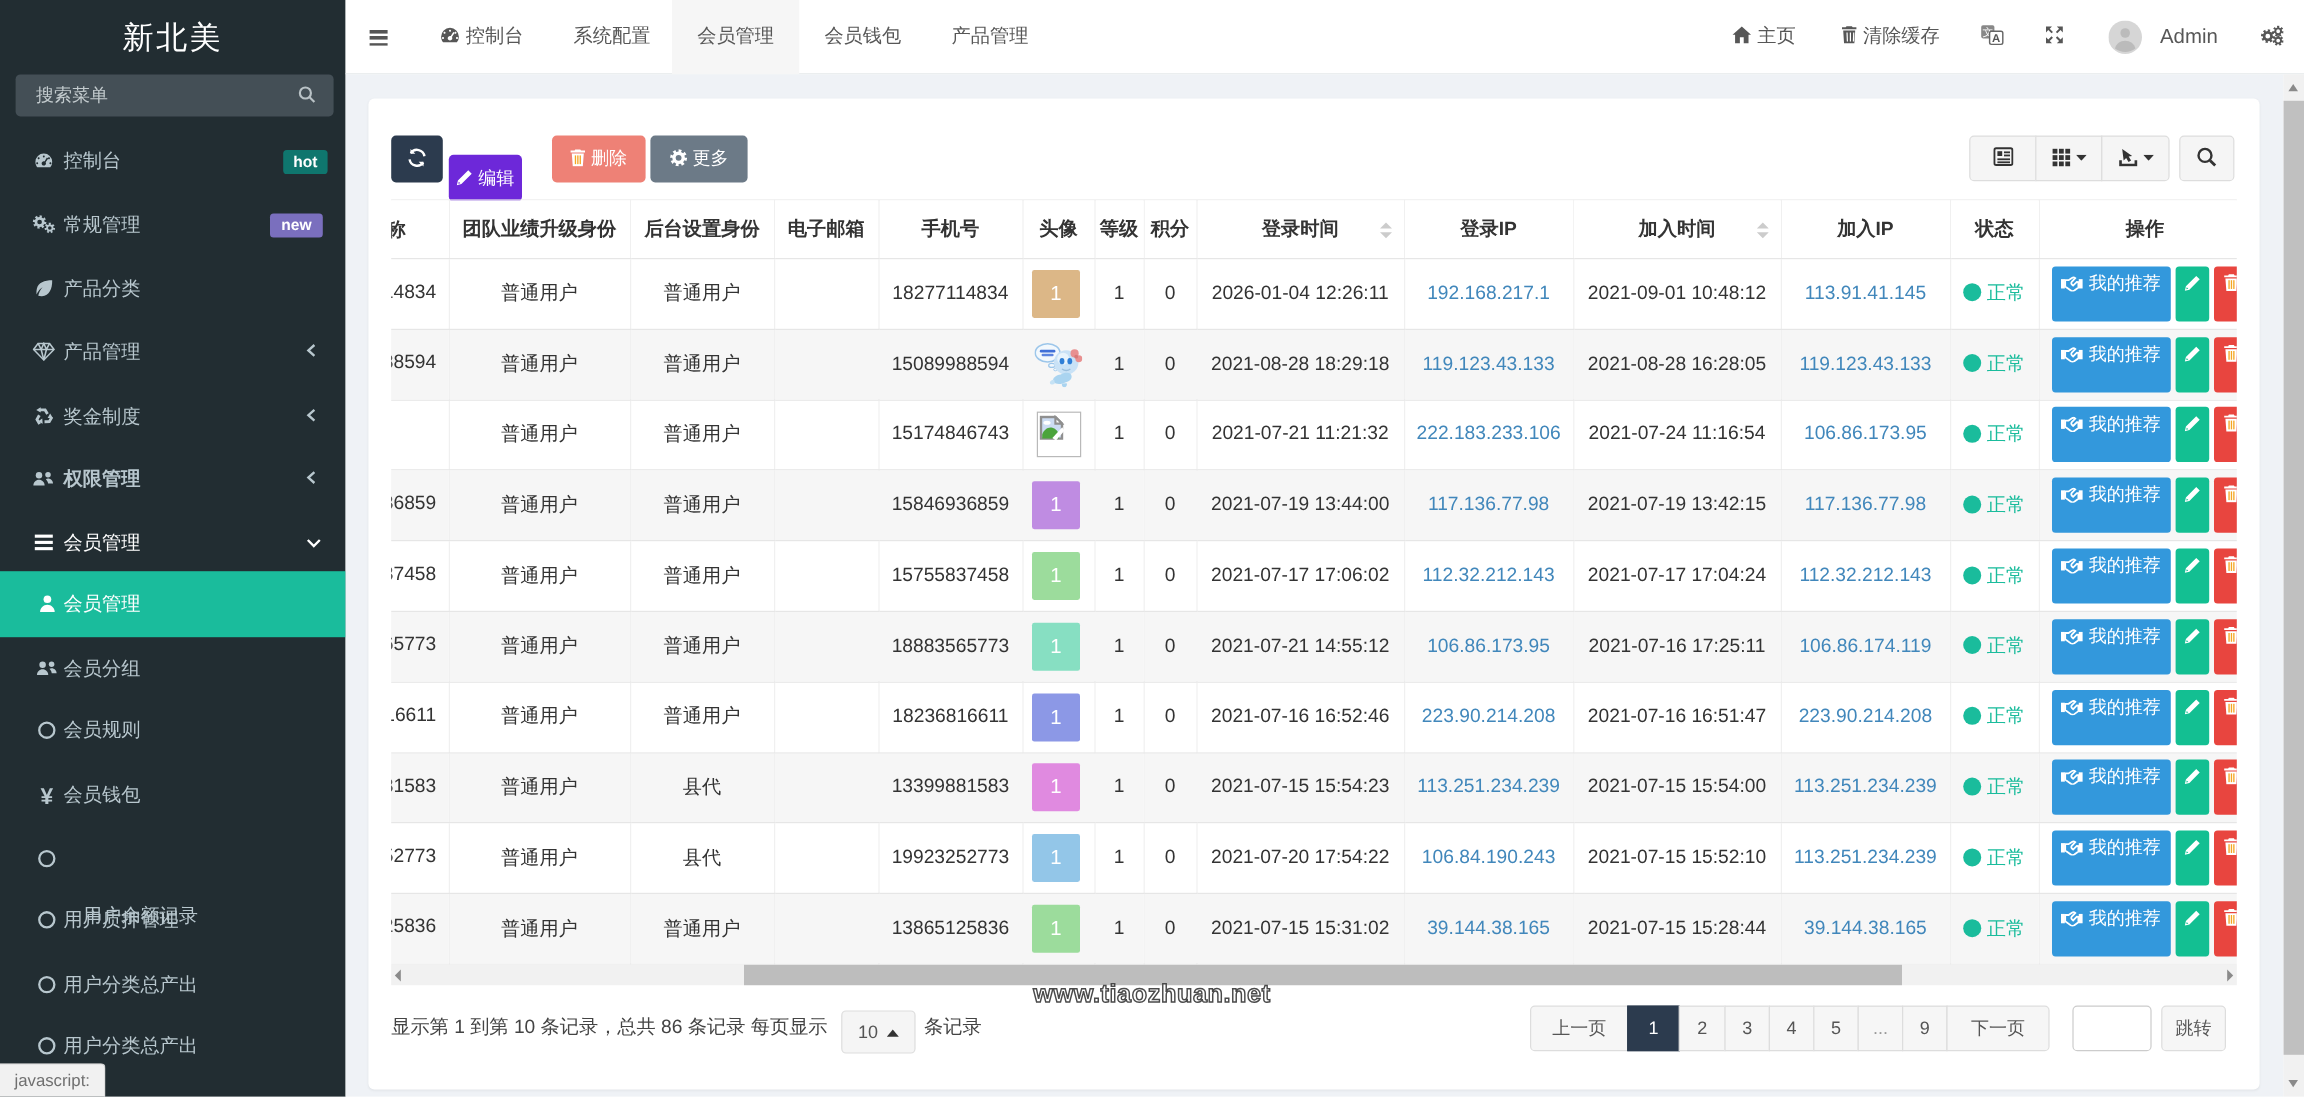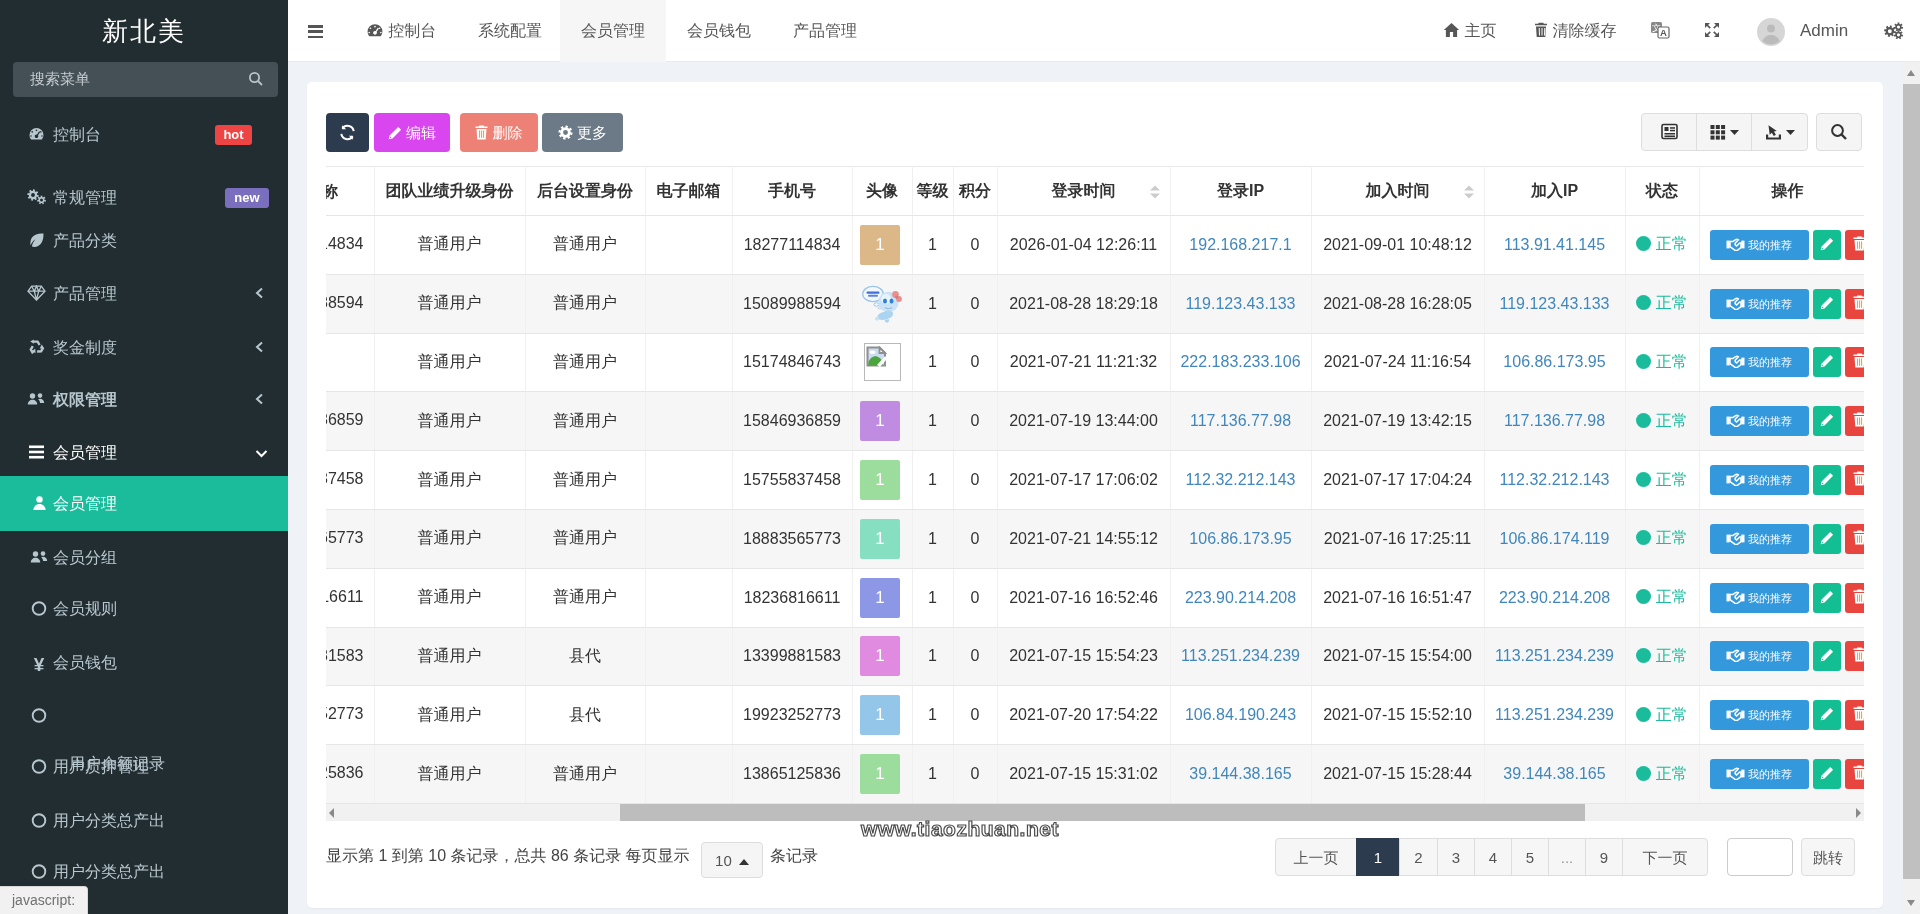--- a/index.html
+++ b/index.html
@@ -38,21 +38,21 @@
 .rbtn{position:absolute;top:0;height:38px;background:#f5f5f5;border:1px solid #ddd;color:#333;}
 
 #tablewrap{position:absolute;left:19px;top:84px;width:1538px;height:638px;overflow:hidden;}
 table{border-collapse:collapse;table-layout:fixed;margin-left:-102px;width:1665px;font-size:16px;color:#333;}
 th{height:49px;font-weight:bold;border-top:1px solid #e9e9e9;border-bottom:1px solid #e6e6e6;border-right:1px solid #f0f0f0;background:#fff;position:relative;}
 td{height:58.8px;text-align:center;border-bottom:1px solid #e6e6e6;border-right:1px solid #f0f0f0;position:relative;}
 tr.odd td{background:#f6f6f6;}
 a.ip{color:#4187bb;text-decoration:none;}
 .avatar{display:inline-block;width:40px;height:40px;margin-left:-4px;line-height:40px;color:#fff;font-size:17px;border-radius:2px;vertical-align:middle;}
 .ops{white-space:nowrap;}
-.opbtn{display:inline-block;height:30px;border-radius:3px;color:#fff;font-size:11px;vertical-align:middle;}
+.opbtn{display:inline-block;height:46px;border-radius:3px;color:#fff;font-size:15px;vertical-align:middle;}
 
 #hscroll{position:absolute;left:19px;top:722px;width:1538px;height:17px;background:#f1f1f1;}
 #hscroll .thumb{position:absolute;left:294px;top:0;width:965px;height:17px;background:#bdbdbd;}
 .pgbtn{position:absolute;top:756px;height:38px;border:1px solid #ddd;background:#f6f6f6;color:#555;font-size:15px;text-align:center;line-height:38px;}
 
 #vscroll{position:absolute;left:1903px;top:62px;width:17px;height:852px;background:#f1f1f1;}
 #vscroll .thumb{position:absolute;left:0;top:22px;width:17px;height:795px;background:#c0c0c0;}
 #watermark{position:absolute;left:0;top:817px;width:1920px;text-align:center;font-size:21px;font-weight:bold;color:#fff;-webkit-text-stroke:1.2px #4a4a4a;letter-spacing:.5px;}
 #jsbubble{position:absolute;left:0;top:886px;height:28px;padding:0 12px;background:#f1f1f1;border:1px solid #d8d8d8;border-left:none;border-bottom:none;border-top-right-radius:4px;color:#707070;font-size:14px;line-height:27px;}
 </style>
@@ -67,23 +67,23 @@
           <circle cx="6.5" cy="6.5" r="4.6" fill="none" stroke="#b9c2c6" stroke-width="1.8"></circle>
           <line x1="10" y1="10" x2="14" y2="14" stroke="#b9c2c6" stroke-width="1.8"></line>
         </svg>
       </div>
 
   <div class="mitem " style="top:108px;height:53px;">
         <span class="ic" style="left:26px;"><svg width="17" height="16" viewBox="0 0 17 16" fill="currentColor">
             <path d="M8.5 2A7 7 0 0 0 1.5 9c0 1.7.6 3.2 1.6 4.4h10.8A6.97 6.97 0 0 0 15.5 9a7 7 0 0 0-7-7zm0 1.6c.4 0 .8.3.8.8s-.3.8-.8.8-.8-.3-.8-.8.4-.8.8-.8zM4.2 5.1c.4 0 .8.3.8.8s-.4.8-.8.8-.8-.3-.8-.8.4-.8.8-.8zm8.6 0c.4 0 .8.3.8.8s-.4.8-.8.8-.8-.3-.8-.8.4-.8.8-.8zM3 9.2c.4 0 .8.3.8.8s-.4.8-.8.8-.8-.3-.8-.8.4-.8.8-.8zm11 0c.4 0 .8.3.8.8s-.4.8-.8.8-.8-.3-.8-.8.4-.8.8-.8zm-2.9-3.9l1.1.7-2.2 3.2c.2.3.3.6.3 1 0 1-.8 1.8-1.8 1.8s-1.8-.8-1.8-1.8.8-1.8 1.8-1.8c.2 0 .4 0 .6.1z"></path>
           </svg></span>
         <span class="tx" style="left:53px;">控制台</span>
-        <span class="badge" style="left:215px;width:37px;height:20px;line-height:20px;background:#ef4444;">hot</span>
-      </div>
-  <div class="mitem " style="top:171px;height:53px;">
+        <span class="badge" style="left:236px;width:37px;height:20px;line-height:20px;background:#0f766e;">hot</span>
+      </div>
+  <div class="mitem " style="top:161px;height:53px;">
         <span class="ic" style="left:26px;"><svg width="19" height="16" viewBox="0 0 19 16" fill="currentColor">
             <path d="M15.6,8.0 L15.0,10.9 L13.2,10.1 L12.0,12.0 L13.4,13.4 L10.9,15.0 L10.1,13.2 L8.0,13.6 L8.0,15.6 L5.1,15.0 L5.9,13.2 L4.0,12.0 L2.6,13.4 L1.0,10.9 L2.8,10.1 L2.4,8.0 L0.4,8.0 L1.0,5.1 L2.8,5.9 L4.0,4.0 L2.6,2.6 L5.1,1.0 L5.9,2.8 L8.0,2.4 L8.0,0.4 L10.9,1.0 L10.1,2.8 L12.0,4.0 L13.4,2.6 L15.0,5.1 L13.2,5.9 L13.6,8.0 Z M10.6,8.0 A2.6,2.6 0 1,0 5.4,8.0 A2.6,2.6 0 1,0 10.6,8.0 Z" transform="translate(0,0) scale(0.75)"></path>
             <path d="M8.9,4.5 L8.5,6.4 L7.3,5.8 L6.4,6.9 L7.2,7.9 L5.5,8.8 L5.2,7.5 L3.8,7.5 L3.5,8.8 L1.8,7.9 L2.6,6.9 L1.7,5.8 L0.5,6.4 L0.1,4.5 L1.4,4.5 L1.7,3.2 L0.5,2.6 L1.8,1.1 L2.6,2.1 L3.8,1.5 L3.5,0.2 L5.5,0.2 L5.2,1.5 L6.4,2.1 L7.2,1.1 L8.5,2.6 L7.3,3.2 L7.6,4.5 Z M6.0,4.5 A1.5,1.5 0 1,0 3.0,4.5 A1.5,1.5 0 1,0 6.0,4.5 Z" transform="translate(10,6.5)"></path>
           </svg></span>
         <span class="tx" style="left:53px;">常规管理</span>
         <span class="badge" style="left:225px;width:44px;height:20px;line-height:20px;background:#7a6fbe;">new</span>
       </div>
   <div class="mitem " style="top:214px;height:53px;">
         <span class="ic" style="left:26px;"><svg width="17" height="16" viewBox="0 0 17 16" fill="currentColor">
             <path d="M15.5 1.5c-6.5 0-11.6 1.8-12.8 7.1-.6 2.6-.2 4.8-.2 4.8s1.7-4.3 5-6.1c-2 2.2-3.3 4.9-3.6 7.2.9.3 2 .5 3.1.4 6.1-.6 8.6-6 8.5-13.4z"></path>
@@ -236,21 +236,21 @@
 </div>
 <div id="content">
   <div id="card">
 
     <div class="tbtn" style="left:19px;width:43px;background:#2c3b4e;"><svg width="17" height="17" viewBox="0 0 17 17" style="vertical-align:-3px;">
             <path d="M14.7 7.2A6.3 6.3 0 0 0 3.3 4.6" fill="none" stroke="#fff" stroke-width="2"></path>
             <path d="M3.1 1.2v4h4z" fill="#fff"></path>
             <path d="M2.3 9.8a6.3 6.3 0 0 0 11.4 2.6" fill="none" stroke="#fff" stroke-width="2"></path>
             <path d="M13.9 15.8v-4h-4z" fill="#fff"></path>
           </svg></div>
-    <div class="tbtn" style="left:67px;width:76px;background:#d946ef;"><svg width="14" height="14" viewBox="0 0 14 14" fill="#fff" style="vertical-align:-2px;">
+    <div class="tbtn" style="left:67px;width:61px;background:#6d28d9;margin-top:16px;"><svg width="14" height="14" viewBox="0 0 14 14" fill="#fff" style="vertical-align:-2px;">
             <path d="M10.2.9l2.9 2.9-8.6 8.6L.7 13.3l.9-3.8zM1.9 12.1l1.7-.4-1.3-1.3z"></path>
           </svg> 编辑</div>
     <div class="tbtn" style="left:153px;width:78px;background:#ee8176;"><svg width="13" height="15" viewBox="0 0 13 15" style="vertical-align:-2px;">
             <path d="M4.4.5h4.2l.6 1h3.3V3H.5V1.5h3.3zM1.5 4h10L10.7 14.5H2.3z" fill="#fff"></path>
             <rect x="4" y="5.5" width="1.1" height="7.3" fill="#f5a623"></rect>
             <rect x="6" y="5.5" width="1.1" height="7.3" fill="#f5a623"></rect>
             <rect x="8" y="5.5" width="1.1" height="7.3" fill="#f5a623"></rect>
           </svg> 删除</div>
     <div class="tbtn" style="left:235px;width:81px;background:#6c7a87;"><svg width="15" height="15" viewBox="0 0 16 16" fill="#fff" style="vertical-align:-2px;">
             <path d="M15.6,8.0 L15.0,10.9 L13.2,10.1 L12.0,12.0 L13.4,13.4 L10.9,15.0 L10.1,13.2 L8.0,13.6 L8.0,15.6 L5.1,15.0 L5.9,13.2 L4.0,12.0 L2.6,13.4 L1.0,10.9 L2.8,10.1 L2.4,8.0 L0.4,8.0 L1.0,5.1 L2.8,5.9 L4.0,4.0 L2.6,2.6 L5.1,1.0 L5.9,2.8 L8.0,2.4 L8.0,0.4 L10.9,1.0 L10.1,2.8 L12.0,4.0 L13.4,2.6 L15.0,5.1 L13.2,5.9 L13.6,8.0 Z M10.6,8.0 A2.6,2.6 0 1,0 5.4,8.0 A2.6,2.6 0 1,0 10.6,8.0 Z"></path>

